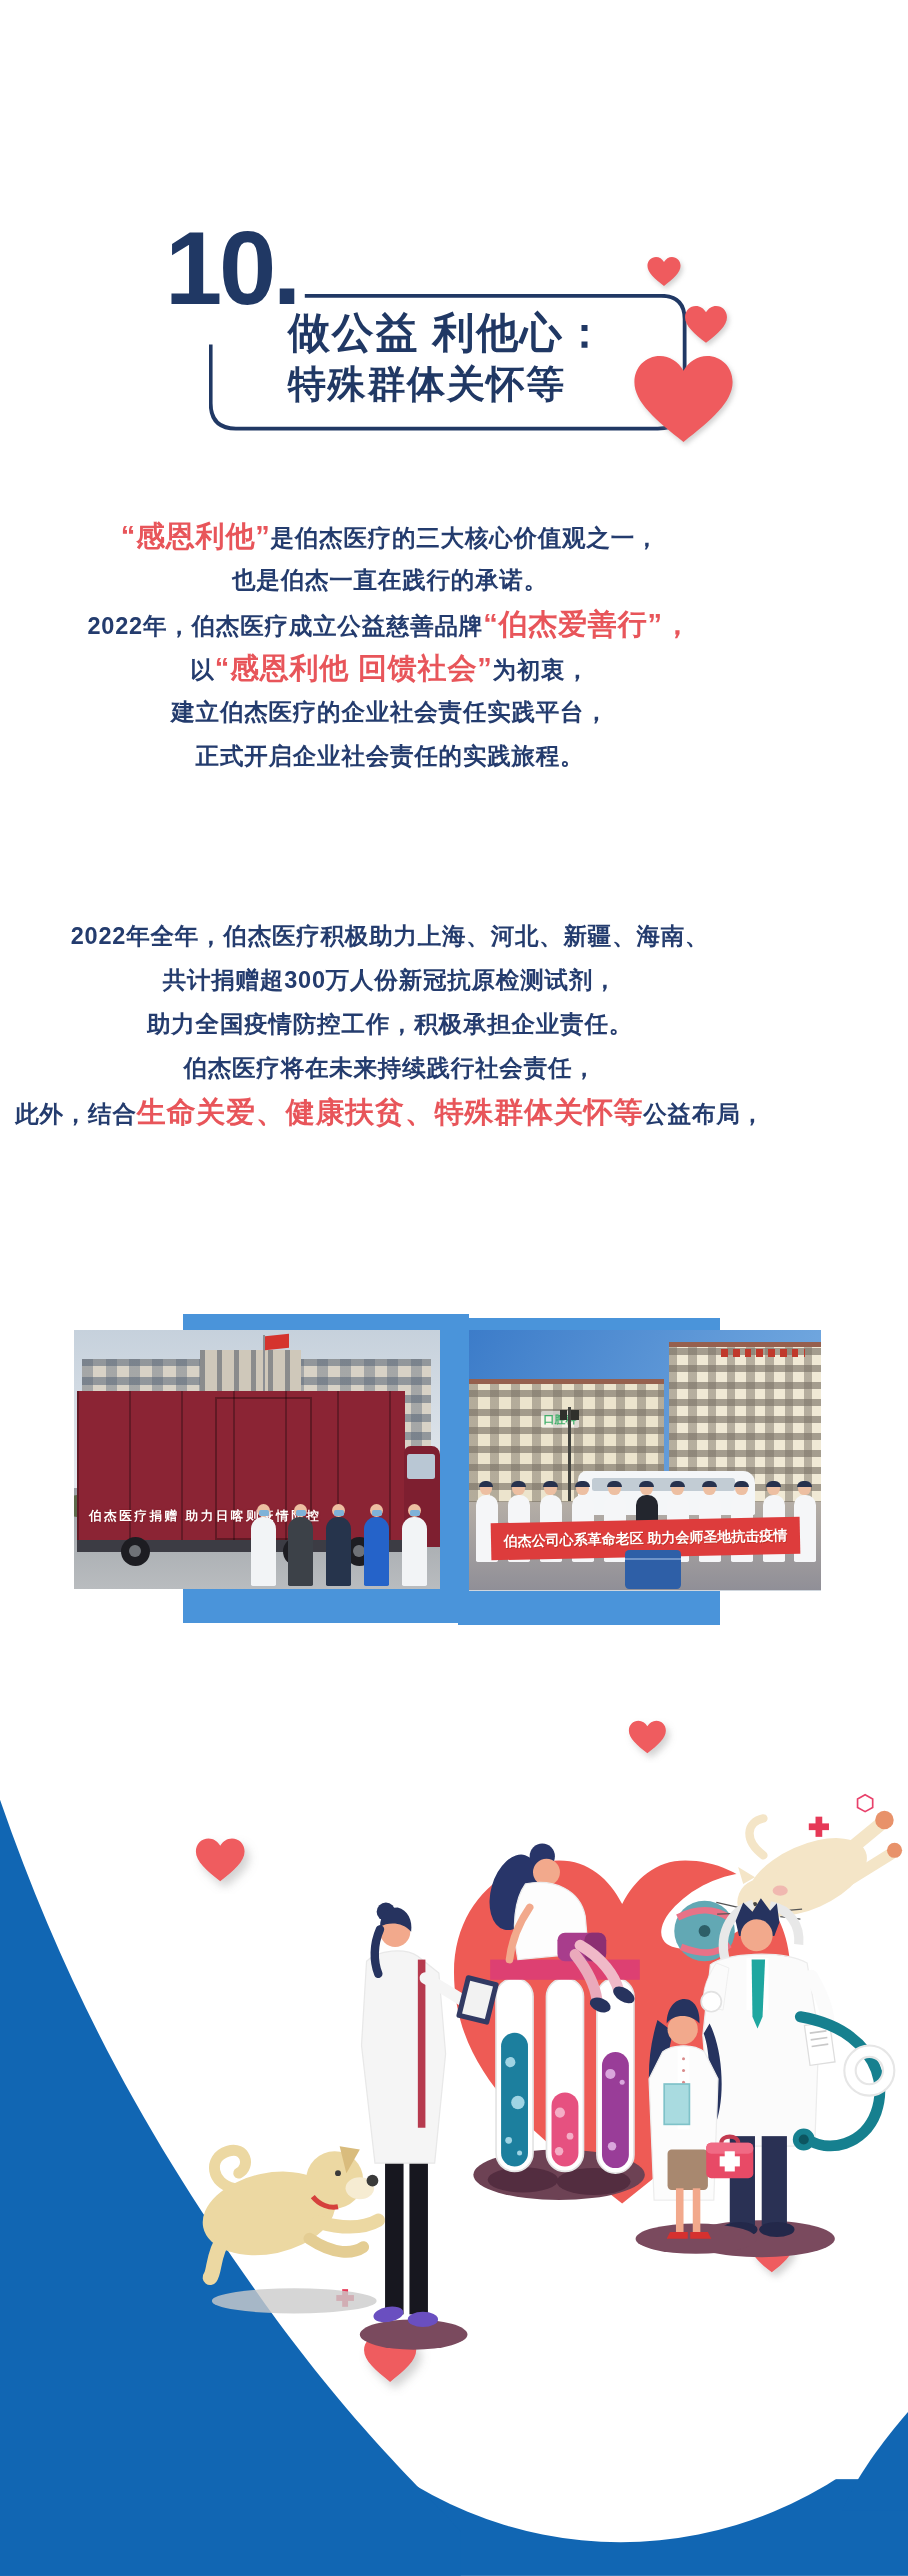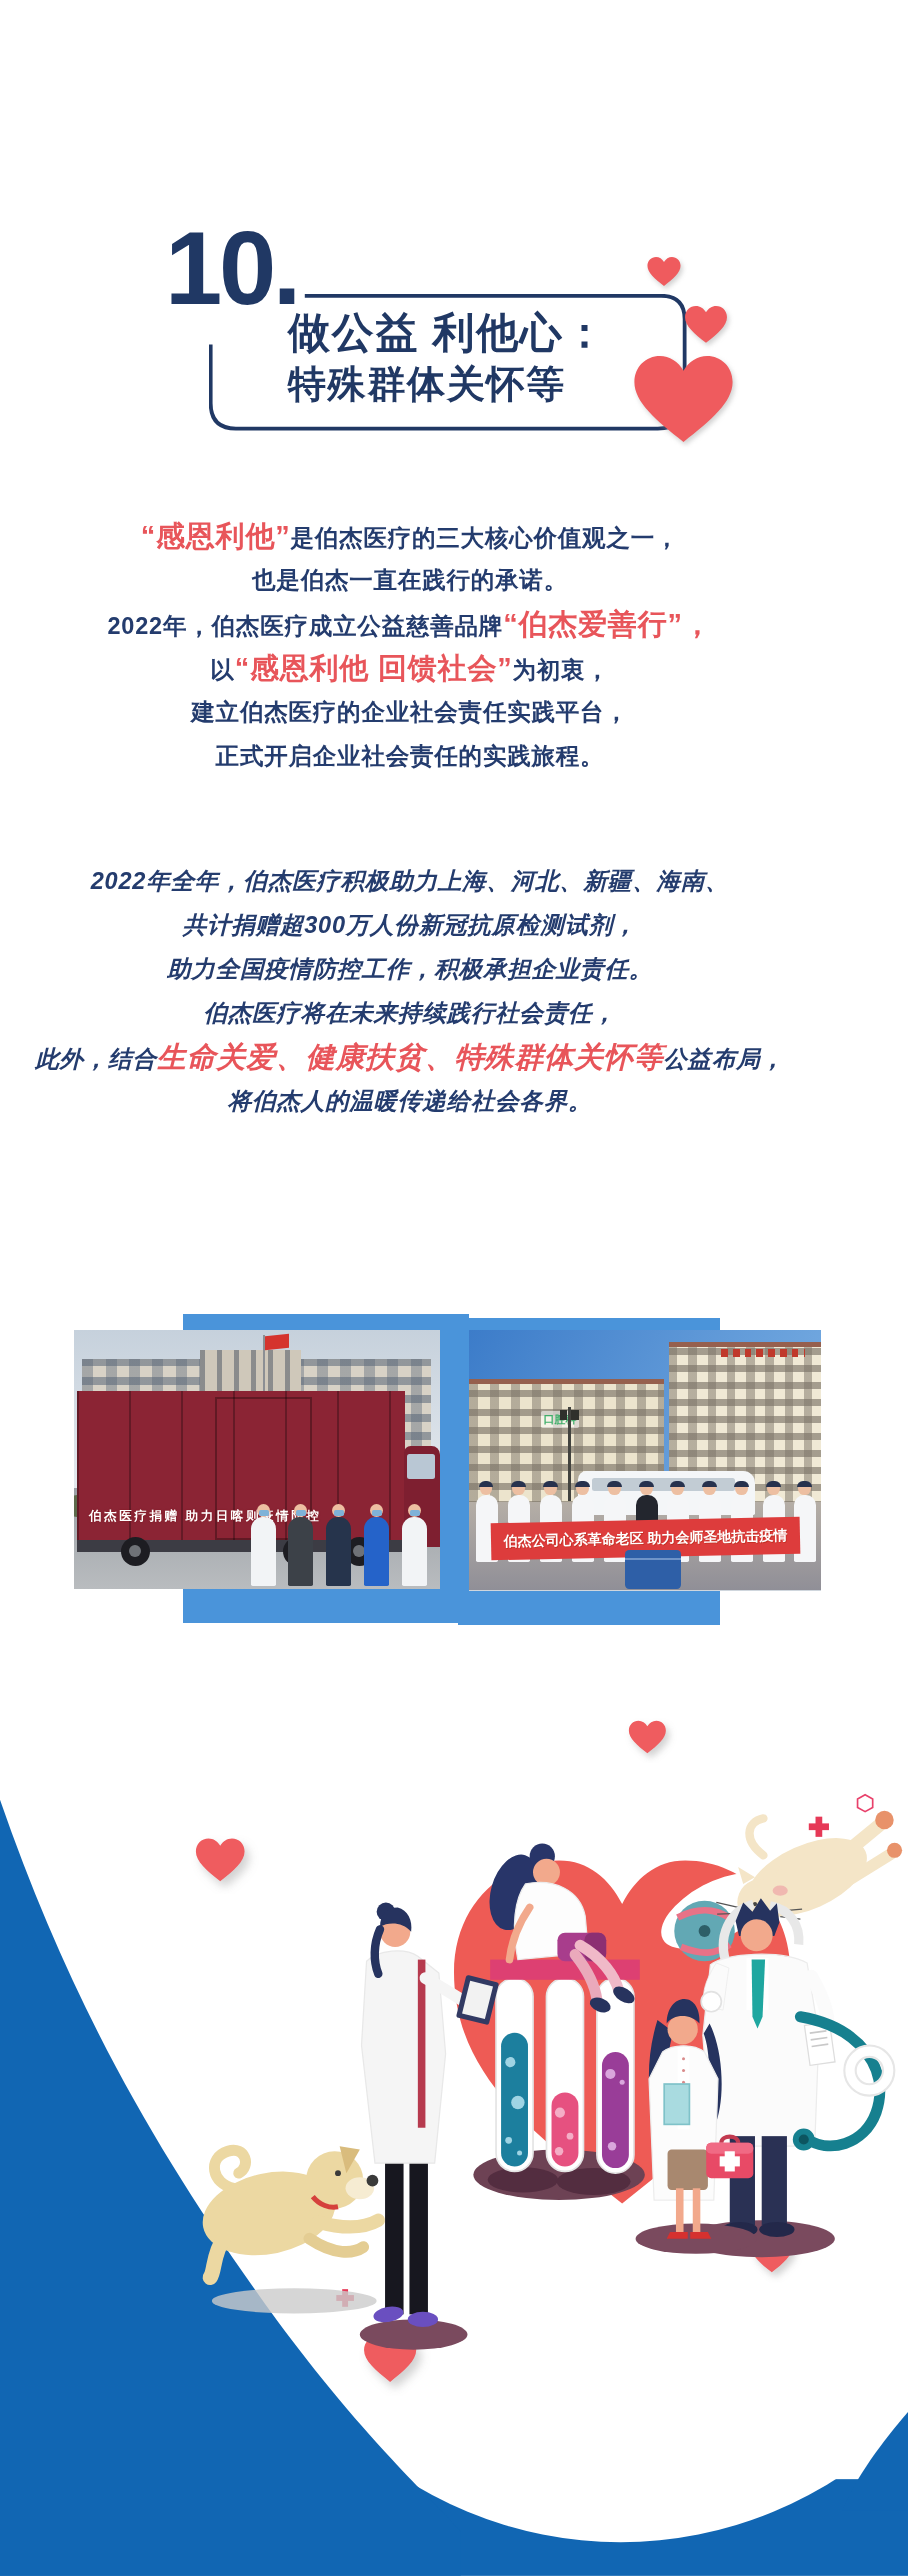--- a/index.html
+++ b/index.html
@@ -8,25 +8,25 @@
 
   
   .big-number{position:absolute;left:165px;top:217px;font-size:103px;font-weight:800;color:#203864;letter-spacing:-3.4px;line-height:1;}
   .title-box-svg{position:absolute;left:209px;top:294px;}
   .title-wrap{position:absolute;left:288px;top:306px;color:#203864;}
   .title-line1{font-size:42px;font-weight:900;letter-spacing:1.7px;line-height:54px;}
   .title-line2{font-size:38px;font-weight:900;letter-spacing:1.7px;line-height:49px;}
   .hearts-top svg{position:absolute;filter:drop-shadow(2.5px 3.4px 2.5px rgba(140,140,140,.40));}
 
   
-  .para{position:absolute;left:0;width:780px;text-align:center;color:#243c6e;font-weight:700;margin-left:20px;}
+  .para{position:absolute;left:0;width:780px;text-align:center;color:#243c6e;font-weight:700;}
   .pline{height:44px;line-height:44px;font-size:23.5px;letter-spacing:0.8px;white-space:nowrap;}
   .pline .hl{color:#e8555a;font-size:29px;font-weight:800;}
   #para1{top:514px;}
-  #para2{top:859px;font-style:italic;}
+  #para2{top:914px;}
 
   
   .frame-blue{position:absolute;background:#4a94da;}
   .photo{position:absolute;overflow:hidden;background:#cfd6dd;}
   .photo *{position:absolute;}
 
   
   .sky1{left:0;top:0;width:366px;height:160px;background:linear-gradient(#c6d1dc,#e4e9ee);}
   .bld1{left:8.4px;top:29px;width:349px;height:118px;background:#d8d2c6;
         background-image:repeating-linear-gradient(0deg,rgba(88,102,120,.55) 0 7.6px,transparent 7.6px 18.5px),
@@ -116,21 +116,20 @@
       <div class="pline"><span>以</span><span class="hl">“感恩利他 回馈社会”</span><span>为初衷，</span></div>
       <div class="pline"><span>建立伯杰医疗的企业社会责任实践平台，</span></div>
       <div class="pline"><span>正式开启企业社会责任的实践旅程。</span></div>
     </section>
   <section class="para" id="para2">
       <div class="pline"><span>2022年全年，伯杰医疗积极助力上海、河北、新疆、海南、</span></div>
       <div class="pline"><span>共计捐赠超300万人份新冠抗原检测试剂，</span></div>
       <div class="pline"><span>助力全国疫情防控工作，积极承担企业责任。</span></div>
       <div class="pline"><span>伯杰医疗将在未来持续践行社会责任，</span></div>
       <div class="pline"><span>此外，结合</span><span class="hl">生命关爱、健康扶贫、特殊群体关怀等</span><span>公益布局，</span></div>
-      <div class="pline"><span>将伯杰人的温暖传递给社会各界。</span></div>
     </section>
 
   <section>
     <div class="frame-blue" style="left:183px;top:1314px;width:286px;height:309px;"></div>
     <div class="frame-blue" style="left:458px;top:1318px;width:262px;height:307px;"></div>
 
     <div class="photo" style="left:74px;top:1330px;width:366px;height:259px;">
       <div class="sky1"></div>
       <div class="bld1"></div>
       <div class="bld1c"></div>

